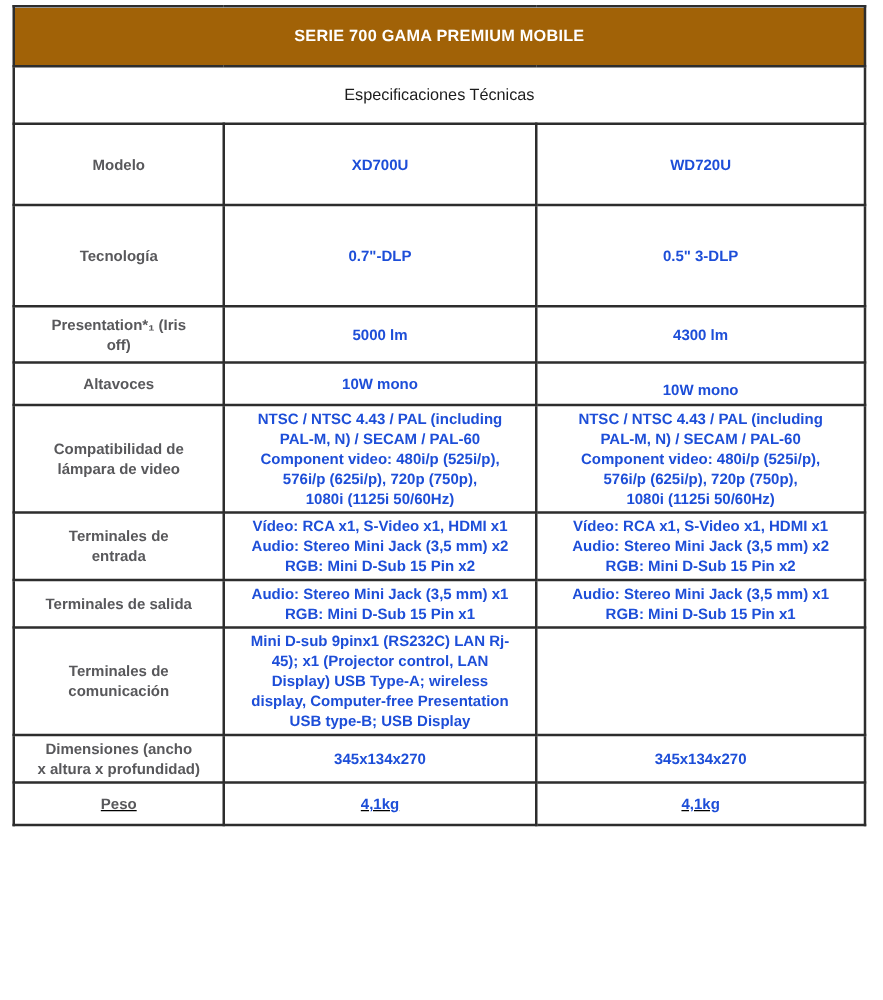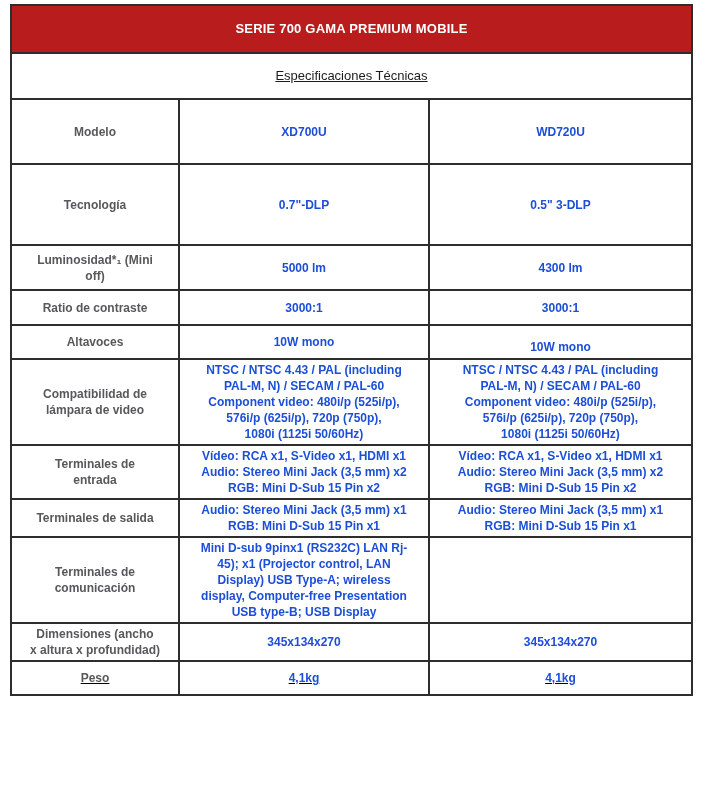--- a/index.html
+++ b/index.html
@@ -18,31 +18,30 @@
     border:2px solid #2d2d2d;
     padding:2px 6px;
     text-align:center;
     vertical-align:middle;
     font-size:12px;
     line-height:16px;
     white-space:pre-line;
     overflow:hidden;
   }
   th.title-cell{
-    background:#b91c1c;
+    background:#a16207;
     color:#ffffff;
     font-weight:bold;
     font-size:13px;
     letter-spacing:.2px;
   }
   td.subtitle-cell{
     color:#1c1c1c;
     font-weight:normal;
     font-size:13px;
-    text-decoration:underline;
   }
   td.lbl{
     color:#58585b;
     font-weight:bold;
   }
   td.val{
     color:#1d4ed8;
     font-weight:bold;
   }
   
@@ -87,29 +86,24 @@
         <td class="lbl">Modelo</td>
         <td class="val">XD700U</td>
         <td class="val">WD720U</td>
       </tr>
       <tr class="r-tecno">
         <td class="lbl">Tecnología</td>
         <td class="val">0.7"-DLP</td>
         <td class="val">0.5" 3-DLP</td>
       </tr>
       <tr class="r-lumi">
-        <td class="lbl">Luminosidad*₁  (Mini
+        <td class="lbl">Presentation*₁  (Iris
 off)</td>
         <td class="val">5000 lm</td>
         <td class="val">4300 lm</td>
-      </tr>
-      <tr class="r-ratio">
-        <td class="lbl">Ratio de contraste</td>
-        <td class="val">3000:1</td>
-        <td class="val">3000:1</td>
       </tr>
       <tr class="r-altav">
         <td class="lbl">Altavoces</td>
         <td class="val">10W mono</td>
         <td class="val">10W mono</td>
       </tr>
       <tr class="r-video">
         <td class="lbl">Compatibilidad de
 lámpara de video</td>
         <td class="val">NTSC / NTSC 4.43 / PAL (including

